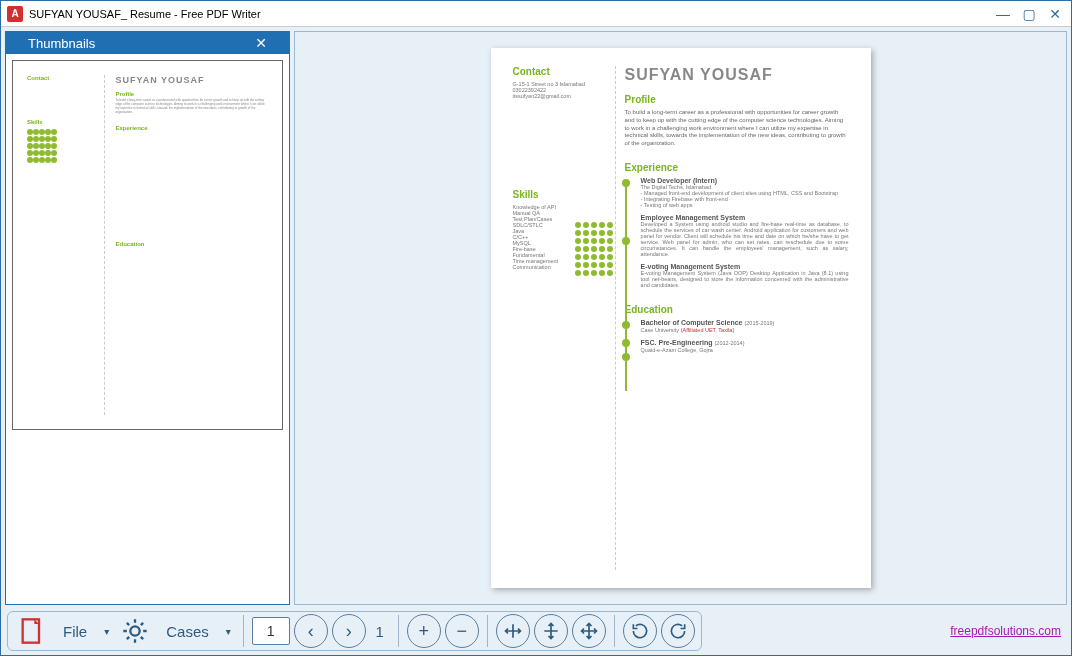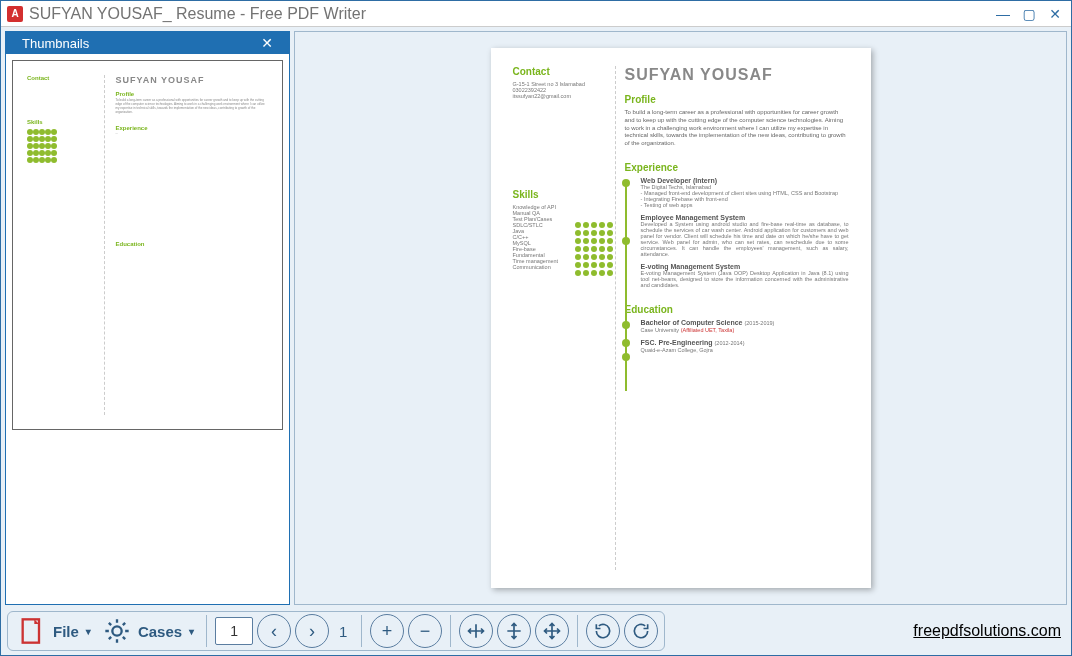--- a/index.html
+++ b/index.html
@@ -2,30 +2,30 @@
 <html><head>
 <meta charset="utf-8">
 <style>
 * { box-sizing: border-box; margin: 0; padding: 0; }
 body { font-family: "Segoe UI", Arial, sans-serif; font-size: 12px; background: #f0f0f0; width: 1072px; height: 656px; overflow: hidden; }
 
 
 .window { width: 1072px; height: 656px; background: #fff; border: 1px solid #2e6da4; display: flex; flex-direction: column; }
 .titlebar { height: 26px; background: #fff; display: flex; align-items: center; padding: 0 6px; border-bottom: 1px solid #ccc; }
 .titlebar .app-icon { width: 16px; height: 16px; background: #d32f2f; display: inline-flex; align-items: center; justify-content: center; color: #fff; font-size: 10px; font-weight: bold; border-radius: 2px; margin-right: 6px; }
-.titlebar .title { color: #737373; font-size: 16px; flex: 1; }
+.titlebar .title { color: #000000; font-size: 11px; flex: 1; }
 .win-controls { display: flex; gap: 6px; }
 .win-btn { width: 20px; height: 16px; display:flex; align-items:center; justify-content:center; color:#2e6da4; cursor:pointer; font-size:14px; }
 
 
 .app-body { flex: 1; display: flex; padding: 4px; gap: 4px; background: #e8f0f7; min-height: 0; }
 
 
 .thumb-panel { width: 285px; background: #fff; border: 1px solid #1f6fb2; display: flex; flex-direction: column; }
-.thumb-header { height: 22px; background: #1f6fb2; color: #fff; display: flex; align-items: center; padding: 0 16px; font-size: 13px; }
+.thumb-header { height: 22px; background: #1f6fb2; color: #fff; display: flex; align-items: center; padding: 0 22px; font-size: 13px; }
 .thumb-header .spacer { flex:1; }
 .thumb-header .close-x { cursor:pointer; font-size:14px; }
 .thumb-body { flex:1; padding: 6px; overflow:auto; }
 .thumb-page { width: 100%; border: 1px solid #666; background:#fff; }
 
 
 .viewer { flex:1; background:#e8f0f7; display:flex; align-items:center; justify-content:center; border:1px solid #9fb7cc; overflow:hidden; }
 .page { background:#fff; box-shadow: 2px 2px 6px rgba(0,0,0,.3); width:380px; height:540px; font-size:7px; color:#555; padding:18px 22px; }
 
 
@@ -45,23 +45,23 @@
 .circ { width:8px; height:8px; border-radius:50%; background:#8fbc2e; position:absolute; left:-3px; }
 .exp-block { padding-left:16px; position:relative; margin-bottom:6px; }
 
 
 .toolbar-wrap { height:46px; display:flex; align-items:center; justify-content:center; background:#e8f0f7; padding:2px 6px 4px; }
 .toolbar { display:flex; align-items:center; gap:4px; border:1px solid #9fb7cc; border-radius:6px; padding:2px 6px; background:#e8f0f7; }
 .tool-btn { width:34px; height:34px; border:1px solid #5a7da0; border-radius:50%; display:flex; align-items:center; justify-content:center; cursor:pointer; background:#e8f0f7; color:#2e5a80; font-size:18px; }
 .tool-label { font-size:15px; color:#2e5a80; padding:0 2px; }
 .page-num { width:38px; height:28px; border:1px solid #5a7da0; background:#fff; text-align:center; font-size:14px; color:#333; border-radius:2px; }
 .sep { width:1px; height:32px; background:#9fb7cc; margin:0 4px; }
-.file-btn { display:flex; align-items:center; gap:5px; height:34px; padding:0 4px; cursor:pointer;font-weight:bold; }
+.file-btn { display:flex; align-items:center; gap:15px; height:34px; padding:0 4px; cursor:pointer; }
 .file-btn svg { width:28px; height:28px; }
-.link { color:#000000; text-decoration:underline; font-size:16px; margin-left:auto; padding-right:4px; }
+.link { color:#a21caf; text-decoration:underline; font-size:12px; margin-left:auto; padding-right:4px; }
 </style>
 </head>
 <body>
 
 <div class="window">
 
   <div class="titlebar">
     <span class="app-icon">A</span>
     <span class="title">SUFYAN YOUSAF_ Resume - Free PDF Writer</span>
     <div class="win-controls">

